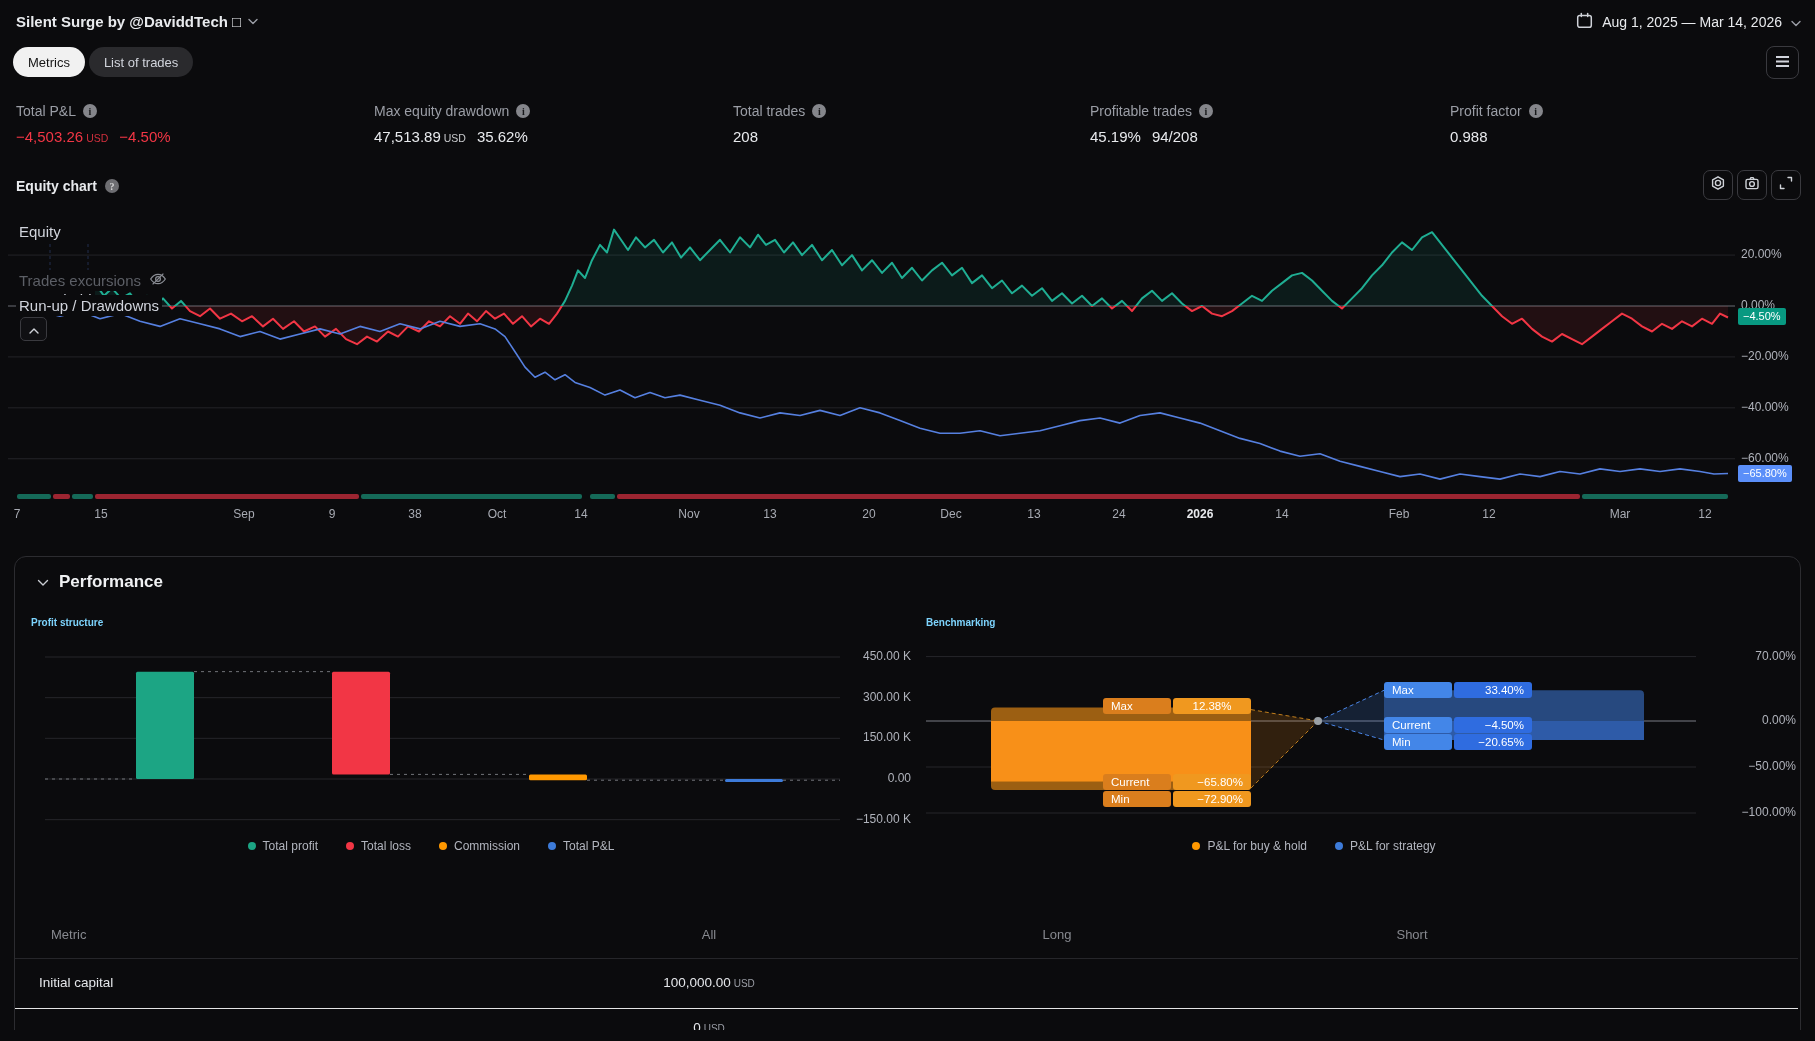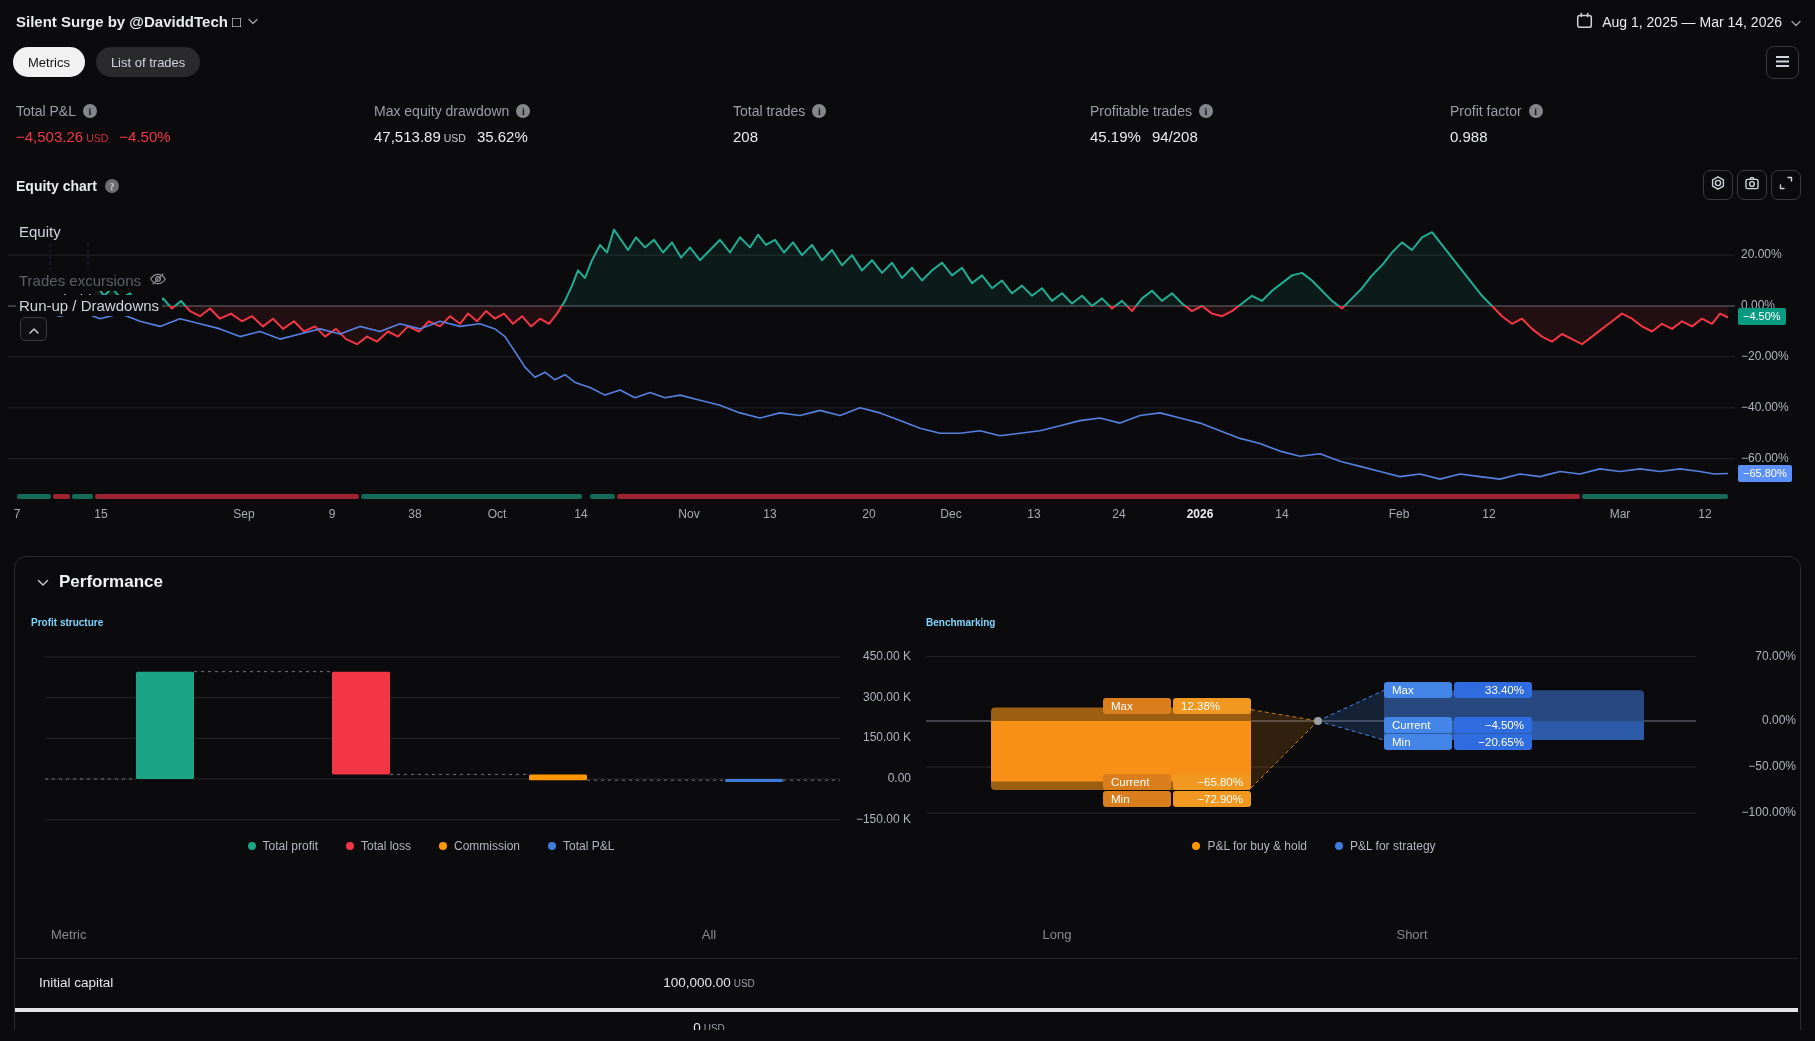--- a/index.html
+++ b/index.html
@@ -5,21 +5,21 @@
   html,body{margin:0;padding:0;background:#0b0b0d;}
   #screen{position:relative;width:1815px;height:1030px;background:#0b0b0d;overflow:hidden;
           font-family:"Liberation Sans",sans-serif;color:#d1d4dc;}
   .abs{position:absolute;}
   
   .page-title{left:16px;top:13px;font-size:15px;font-weight:700;color:#e8eaed;display:flex;align-items:center;gap:7px;}
   .chev{display:inline-flex;align-items:center;color:#9b9ea6;}
   .date-range{right:14px;top:12px;display:flex;align-items:center;gap:9px;font-size:14px;color:#e8eaed;cursor:pointer;}
   .icon-stroke{stroke:#cfd2d8;fill:none;stroke-width:1.4;stroke-linecap:round;stroke-linejoin:round;}
   
-  .tabs{left:13px;top:47px;display:flex;gap:11px;}
+  .tabs{left:13px;top:47px;display:flex;gap:4px;}
   .tab{height:30px;padding:0 15px;border-radius:15px;font-size:13px;display:flex;align-items:center;cursor:pointer;}
   .tab.active{background:#f1f1f1;color:#141414;font-weight:400;}
   .tab.inactive{background:#2a2a2d;color:#d1d4dc;}
   .sq-btn{border:1px solid #3a3a3f;border-radius:8px;background:transparent;display:flex;align-items:center;justify-content:center;cursor:pointer;}
   #layout-btn{right:16px;top:46px;width:31px;height:31px;}
   
   .metric{top:103px;}
   .metric .m-label{font-size:14px;color:#9b9ea6;display:flex;align-items:center;gap:7px;}
   .metric .m-value{margin-top:9px;font-size:15px;color:#e8eaed;}
   .metric .m-value .cur{font-size:10.5px;margin-left:3px;opacity:.85;}
@@ -48,21 +48,21 @@
   .leg-row{display:flex;justify-content:center;gap:28px;font-size:12px;color:#b2b5be;}
   .leg-item{display:flex;align-items:center;gap:7px;}
   .leg-dot{width:8px;height:8px;border-radius:50%;}
   .grid-label{font-size:12px;color:#b0b3bb;}
   .pill-row{position:absolute;display:flex;gap:2px;height:16px;font-size:11.5px;line-height:16px;color:#fff;}
   .pill-row span{padding:0 8px;border-radius:3px;white-space:nowrap;}
   
   .ret-section{left:0;width:1783px;height:34px;background:#1a1a1c;display:flex;align-items:center;}
   .ret-section span{margin-left:24px;font-size:13px;font-weight:700;color:#e8eaed;}
   .ret-head{left:0;width:1783px;height:46px;border-bottom:1px solid #26262a;font-size:13px;color:#87898f;}
-  .ret-row{left:0;width:1783px;height:50px;border-bottom:4px solid #e5e5e5;font-size:13.5px;color:#e4e6ea;}
+  .ret-row{left:0;width:1783px;height:50px;border-bottom:1px solid #e5e5e5;font-size:13.5px;color:#e4e6ea;}
   .col-center{position:absolute;transform:translateX(-50%);top:50%;margin-top:-8px;}
   .cell-cur{font-size:10px;color:#9b9ea6;margin-left:3px;}
 </style>
 </head>
 <body>
 
 <div id="screen">
 
   <div class="abs page-title">
     <span>Silent Surge by @DaviddTech □</span>
@@ -322,21 +322,21 @@
           <rect x="460" y="49.272" width="260" height="49.726000000000006" rx="4" fill="#27497f"></rect>
           <rect x="460" y="80" width="260" height="18.998000000000005" fill="#2e5ba8"></rect>
           <circle cx="394" cy="80" r="4" fill="#9aa0a6"></circle>
         </svg>
         <div class="abs grid-label" style="right: 4px; top: 7.6px;">70.00%</div>
         <div class="abs grid-label" style="right: 4px; top: 72px;">0.00%</div>
         <div class="abs grid-label" style="right: 4px; top: 118px;">−50.00%</div>
         <div class="abs grid-label" style="right: 4px; top: 164px;">−100.00%</div>
         <div class="pill-row" style="top: 56.6104px; right: 549px;">
           <span style="background: rgb(218, 126, 29); min-width: 52px;">Max</span>
-          <span style="background: rgb(240, 152, 31); min-width: 62px; text-align: left;">12.38%</span>
+          <span style="background: rgb(240, 152, 31); min-width: 62px; text-align: center;">12.38%</span>
         </div>
         <div class="pill-row" style="top: 132.536px; right: 549px;">
           <span style="background: rgb(218, 126, 29); min-width: 52px;">Current</span>
           <span style="background: rgb(240, 152, 31); min-width: 62px; text-align: right;">−65.80%</span>
         </div>
         <div class="pill-row" style="top: 149.536px; right: 549px;">
           <span style="background: rgb(218, 126, 29); min-width: 52px;">Min</span>
           <span style="background: rgb(240, 152, 31); min-width: 62px; text-align: right;">−72.90%</span>
         </div>
         <div class="pill-row" style="top: 41.272px; left: 460px;">

